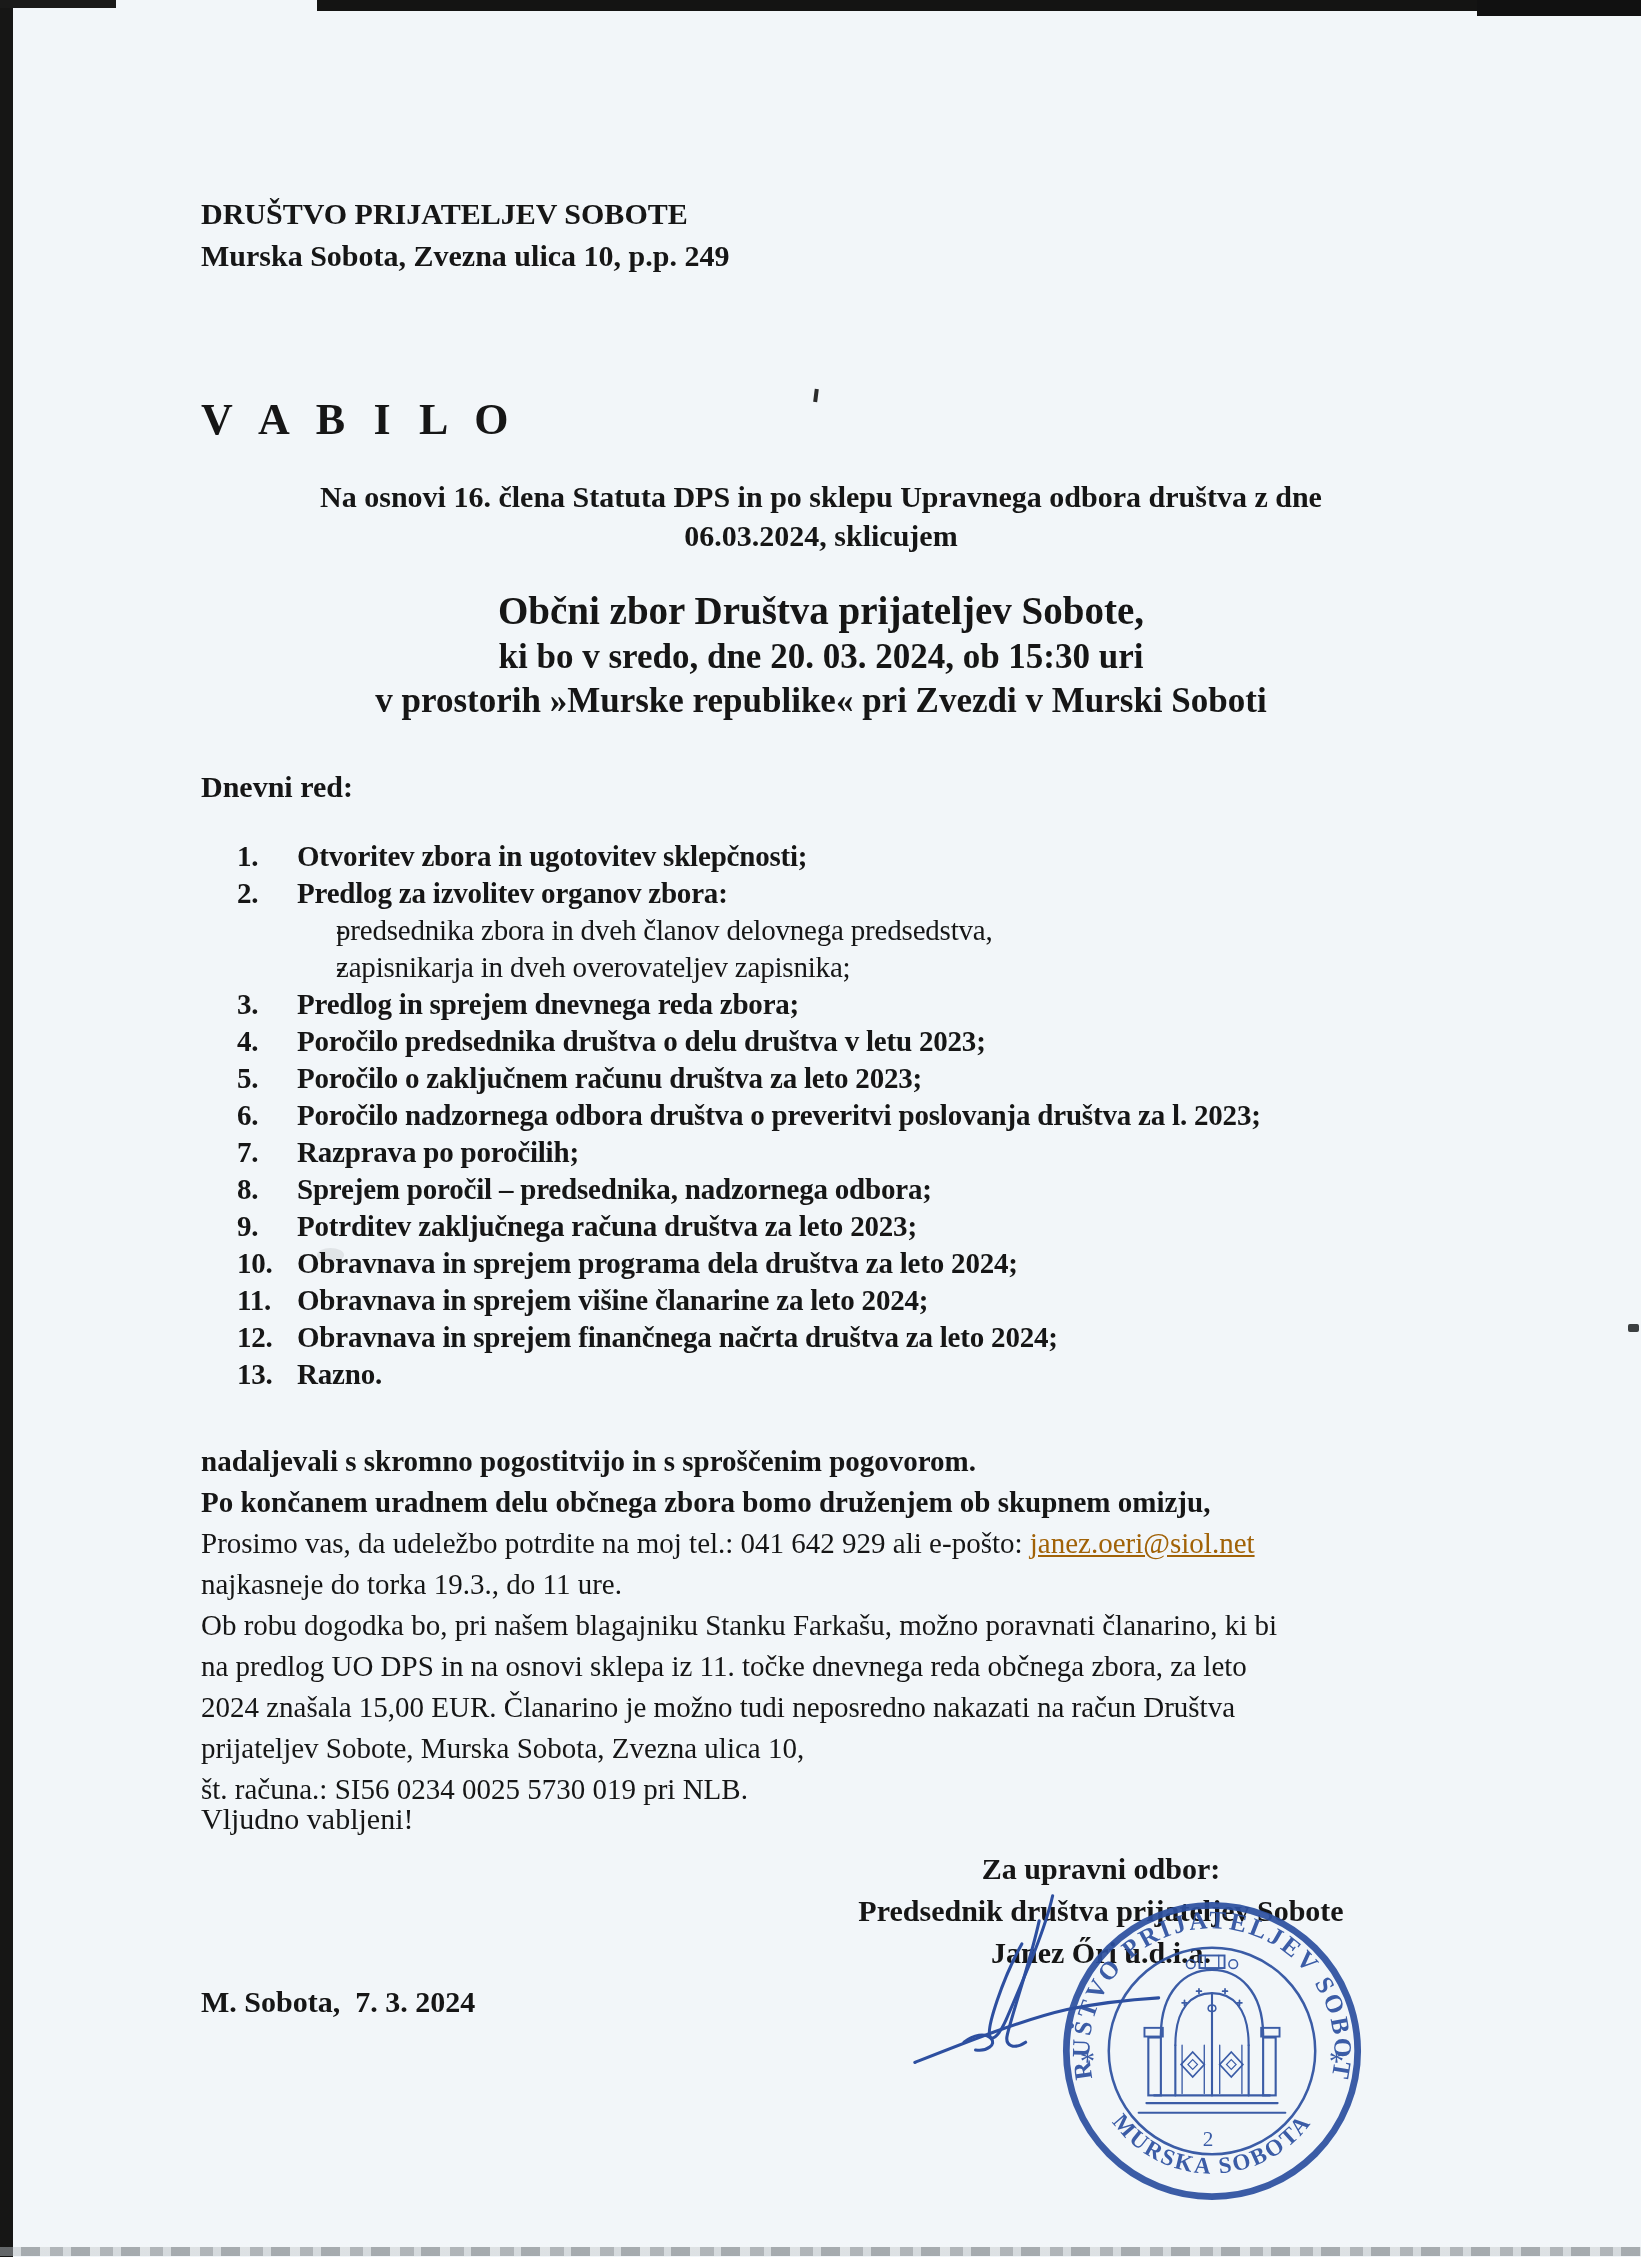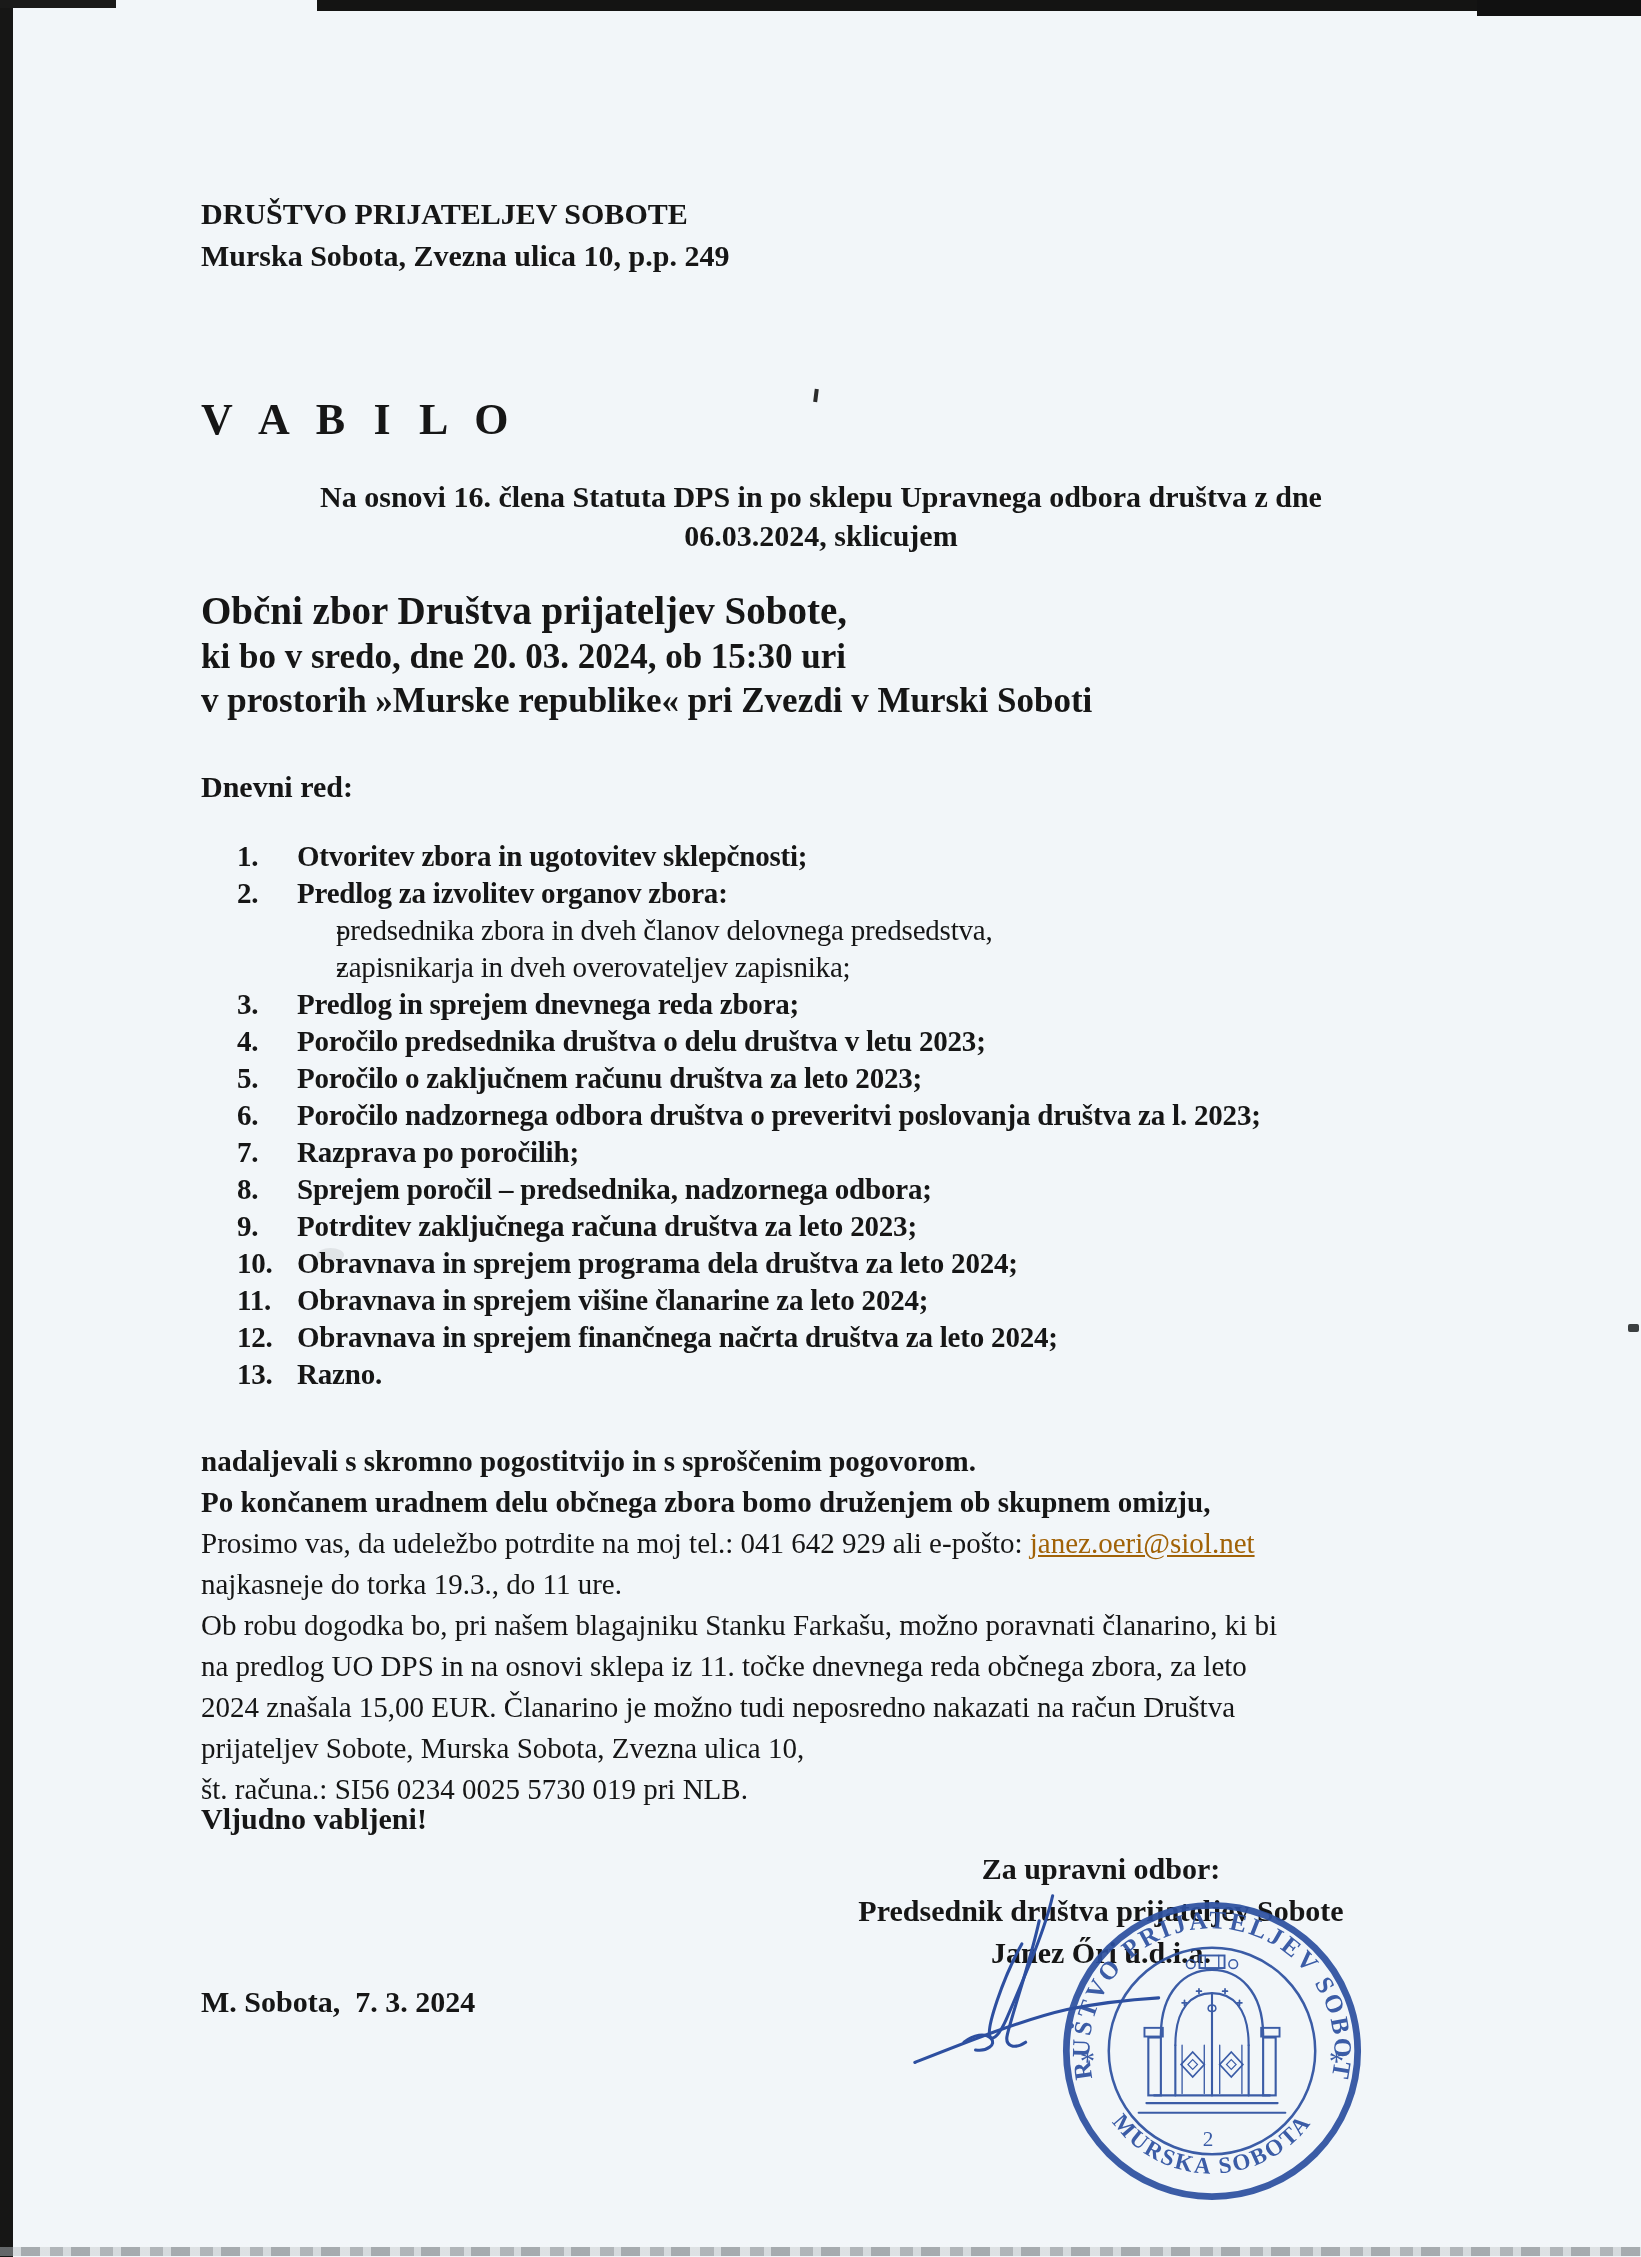--- a/index.html
+++ b/index.html
@@ -24,35 +24,35 @@
   .smudge-1{left:317px;top:1248px;width:27px;height:13.5px;background:#e0e4e7;border-radius:50%;}
   .speck-right{left:1628px;top:1324px;width:10.6px;height:7.7px;background:#3c3f41;border-radius:1.9px;}
 
   
   .letterhead{left:201px;top:193px;font-size:30px;line-height:42px;}
   .letterhead .l1,.letterhead .l2{font-weight:700;}
   .title{left:201px;top:394px;width:1240px;text-align:left;
          font-size:44px;font-weight:700;letter-spacing:8.7px;white-space:pre-wrap;}
   .intro{left:201px;top:477px;width:1240px;text-align:center;
          font-size:30px;font-weight:700;line-height:39px;}
-  .event{left:201px;top:587px;width:1240px;text-align:left;font-weight:700;font-family:Liberation Serif, serif;}
+  .event{left:201px;top:587px;width:1240px;text-align:center;font-weight:700;font-family:Liberation Serif, serif;}
   .event .e1{font-size:39px;line-height:48px;}
   .event .e2{font-size:35px;line-height:44px;}
   .event .e3{font-size:35px;line-height:44px;}
   .agenda-label{left:201px;top:770px;font-size:30px;font-weight:700;}
   .agenda{left:201px;top:838px;width:1294px;font-size:29px;font-weight:700;}
   .agenda .row{display:flex;height:37px;line-height:37px;white-space:nowrap;letter-spacing:-0.2px;}
   .agenda .num{width:96px;padding-left:36px;box-sizing:border-box;flex:0 0 auto;}
   .agenda .row.sub{font-weight:400;}
   .agenda .dash{width:81px;padding-left:135px;box-sizing:border-box;flex:0 0 auto;}
   .closing{left:201px;top:1441px;width:1242px;font-size:29px;line-height:41px;}
   .closing .bold{font-weight:700;}
   .closing .just{text-align:justify;}
   .email-link{color:#a16207;text-decoration:underline;}
-  .signoff{left:201px;top:1802px;font-size:30px;font-weight:700;}
+  .signoff{left:201px;top:1802px;font-size:30px;font-weight:400;}
   .sigblock{left:763px;top:1848px;width:676px;text-align:center;
             font-size:30px;font-weight:700;line-height:42px;}
   .dateline{left:201px;top:1985px;font-size:30px;font-weight:700;white-space:pre-wrap;}
 
   .stamp-wrap{left:1048px;top:1887px;width:328px;height:328px;z-index:5;opacity:.92;}
   .sig-wrap{left:869px;top:1863px;width:348px;height:212px;z-index:6;}
 </style>
 </head>
 <body>
 

